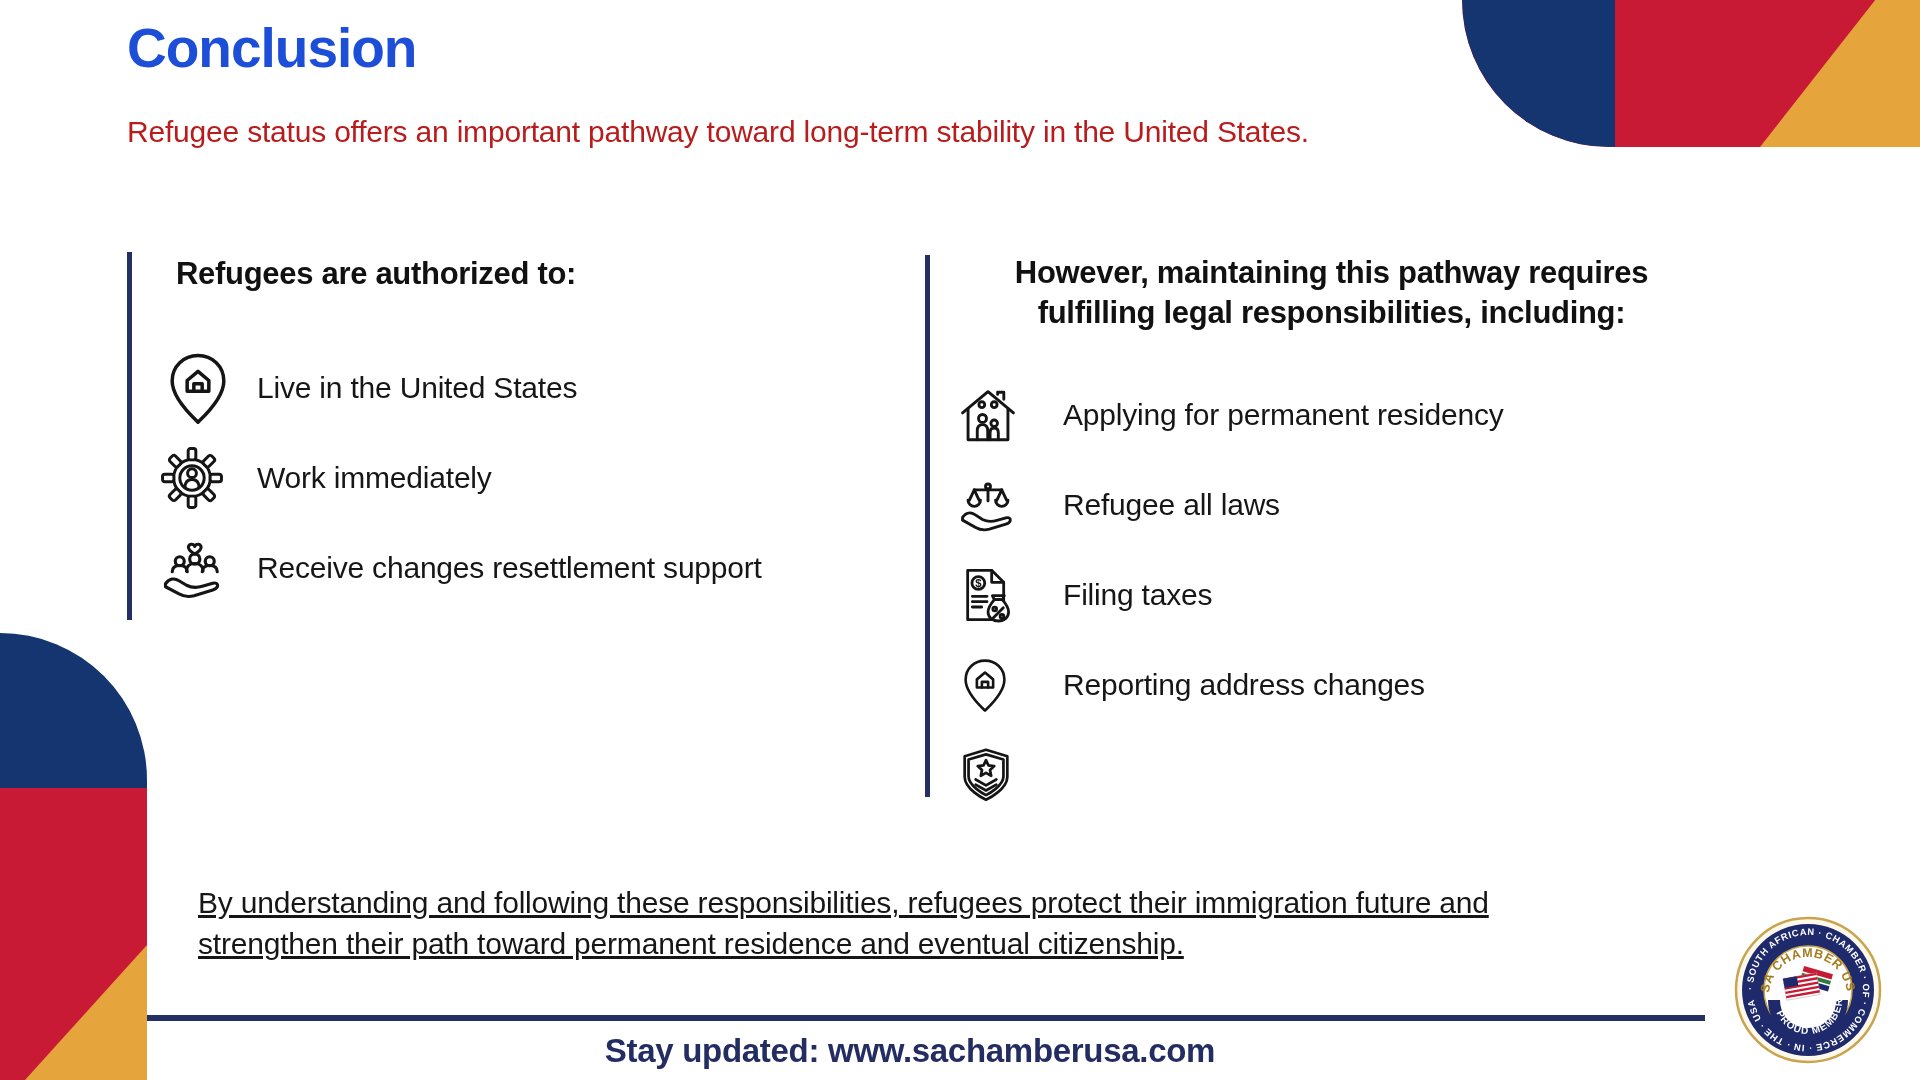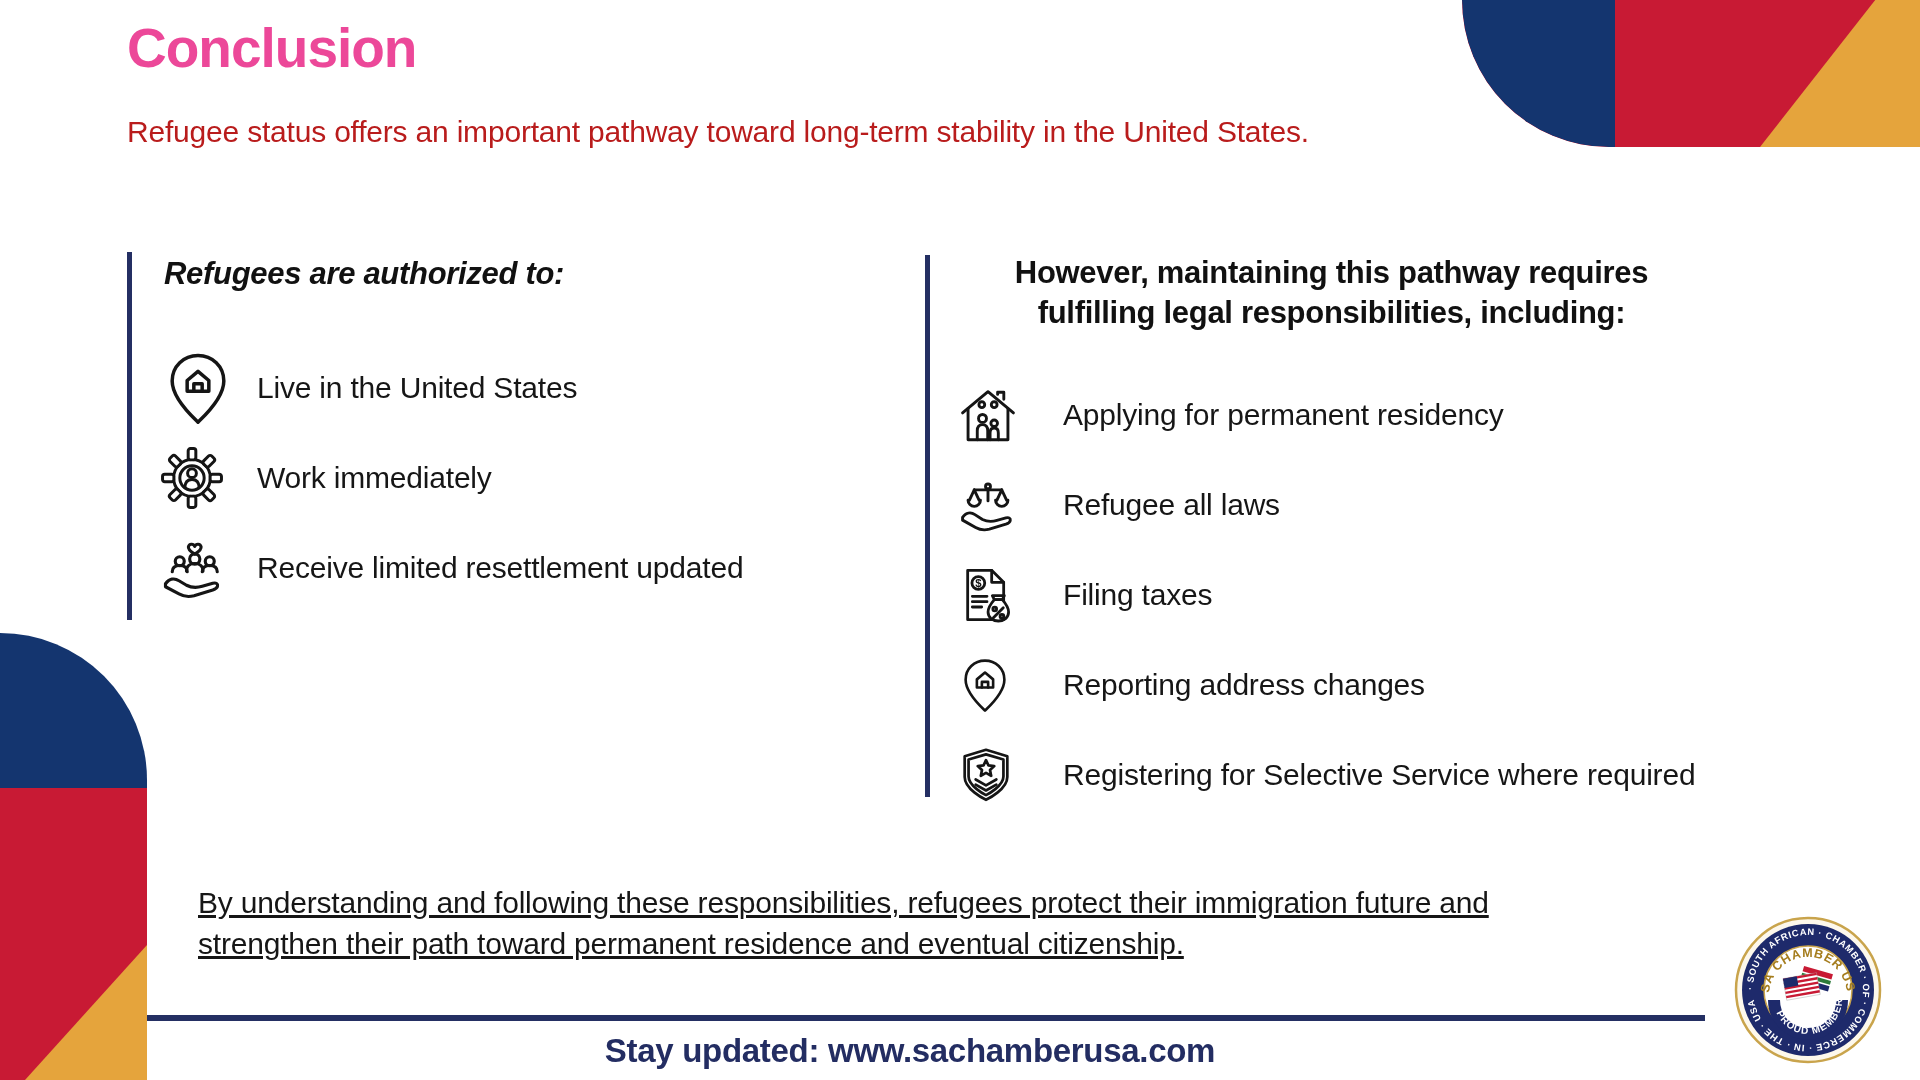--- a/index.html
+++ b/index.html
@@ -13,31 +13,31 @@
              border-bottom-left-radius:150px;}
   .corner-tr .gold{position:absolute;left:298px;top:0;width:160px;height:100%;background:#e5a43c;
              clip-path:polygon(72% 0,100% 0,100% 100%,0 100%);}
   .corner-bl{position:absolute;left:0;top:633px;width:147px;height:447px;background:#14356f;
              border-top-right-radius:150px;overflow:hidden;z-index:0;}
   .corner-bl .red{position:absolute;left:0;top:155px;width:100%;height:292px;background:#c81a34;}
   .corner-bl .gold{position:absolute;left:0;bottom:0;width:100%;height:135px;background:#e5a43c;
              clip-path:polygon(100% 0,100% 100%,17% 100%);}
 
   
-  .title{position:absolute;left:127px;top:16px;font-size:55px;font-weight:800;color:#ec4899;
+  .title{position:absolute;left:127px;top:16px;font-size:55px;font-weight:800;color:#1d4ed8;
          letter-spacing:-1px;z-index:2;}
   .subtitle{position:absolute;left:127px;top:112px;width:1190px;font-size:30px;line-height:1.34;
          color:#b91c1c;letter-spacing:-0.2px;z-index:2;}
 
   .vline{position:absolute;width:5px;background:#242f63;z-index:2;}
   .vline.left{left:127px;top:252px;height:368px;}
   .vline.right{left:925px;top:255px;height:542px;}
 
   .col-heading{position:absolute;font-weight:700;font-size:31px;color:#111;letter-spacing:-0.3px;z-index:2;}
-  .left-heading{left:164px;top:256px;font-style:italic;}
+  .left-heading{left:176px;top:256px;}
   .right-heading{left:959px;top:253px;width:745px;line-height:1.28;text-align:center;}
 
   .items{position:absolute;display:flex;flex-direction:column;z-index:2;}
   .items.left{left:158px;top:343px;}
   .items.right{left:955px;top:370px;}
   .item{display:flex;align-items:center;height:90px;}
   .items.left .icbox{width:99px;}
   .items.right .icbox{width:108px;}
   .icbox{display:flex;align-items:center;justify-content:flex-start;flex:none;}
   .item-label{font-size:30px;letter-spacing:-0.2px;white-space:nowrap;color:#161616;}
@@ -163,21 +163,21 @@
           </svg>
         </span>
       <span class="item-label">Work immediately</span>
     </div>
     <div class="item">
       <span class="icbox">
         <svg class="ic" width="72" height="72">
             <use href="#i-handpeople"></use>
           </svg>
         </span>
-      <span class="item-label">Receive limited resettlement updated</span>
+      <span class="item-label">Receive changes resettlement support</span>
     </div>
   </div>
 
   <div class="vline right"></div>
   <div class="col-heading right-heading">However, maintaining this pathway requires fulfilling legal responsibilities, including:</div>
   <div class="items right">
     <div class="item">
       <span class="icbox">
         <svg class="ic" width="66" height="66">
             <use href="#i-family"></use>
@@ -208,21 +208,20 @@
           </svg>
         </span>
       <span class="item-label">Reporting address changes</span>
     </div>
     <div class="item">
       <span class="icbox">
         <svg class="ic" width="62" height="62">
             <use href="#i-badge"></use>
           </svg>
         </span>
-      <span class="item-label">Registering for Selective Service where required</span>
     </div>
   </div>
 
   <div class="closing">By understanding and following these responsibilities, refugees protect their immigration future and strengthen their path toward permanent residence and eventual citizenship.</div>
 
   <div class="footer-line"></div>
   <div class="footer-text">Stay updated: www.sachamberusa.com</div>
 
   <svg class="seal" viewBox="0 0 150 150">
     <circle cx="75" cy="75" r="72" fill="#fdf8ec" stroke="#c9a44c" stroke-width="2.5"></circle>

